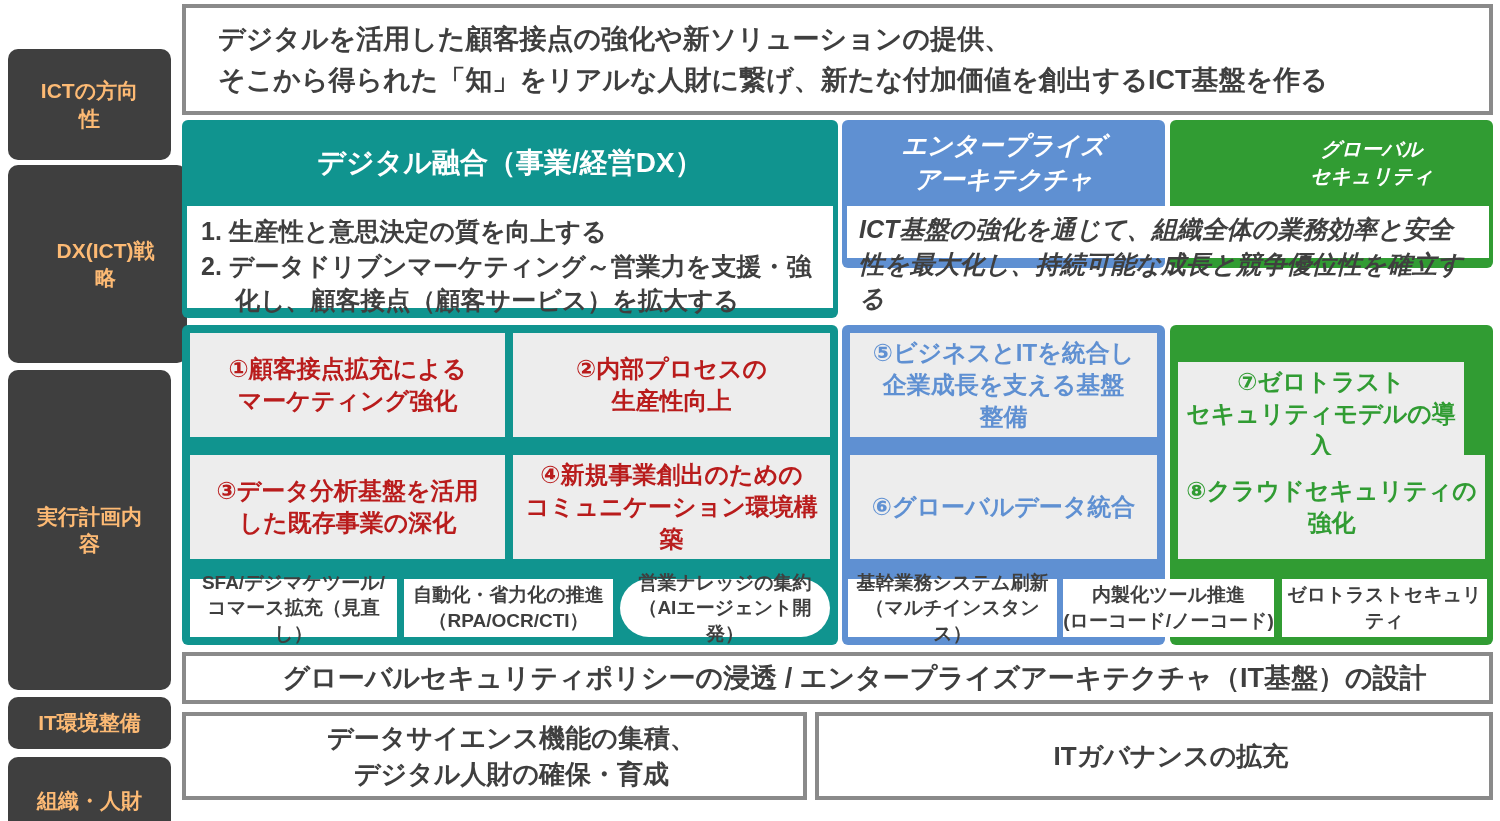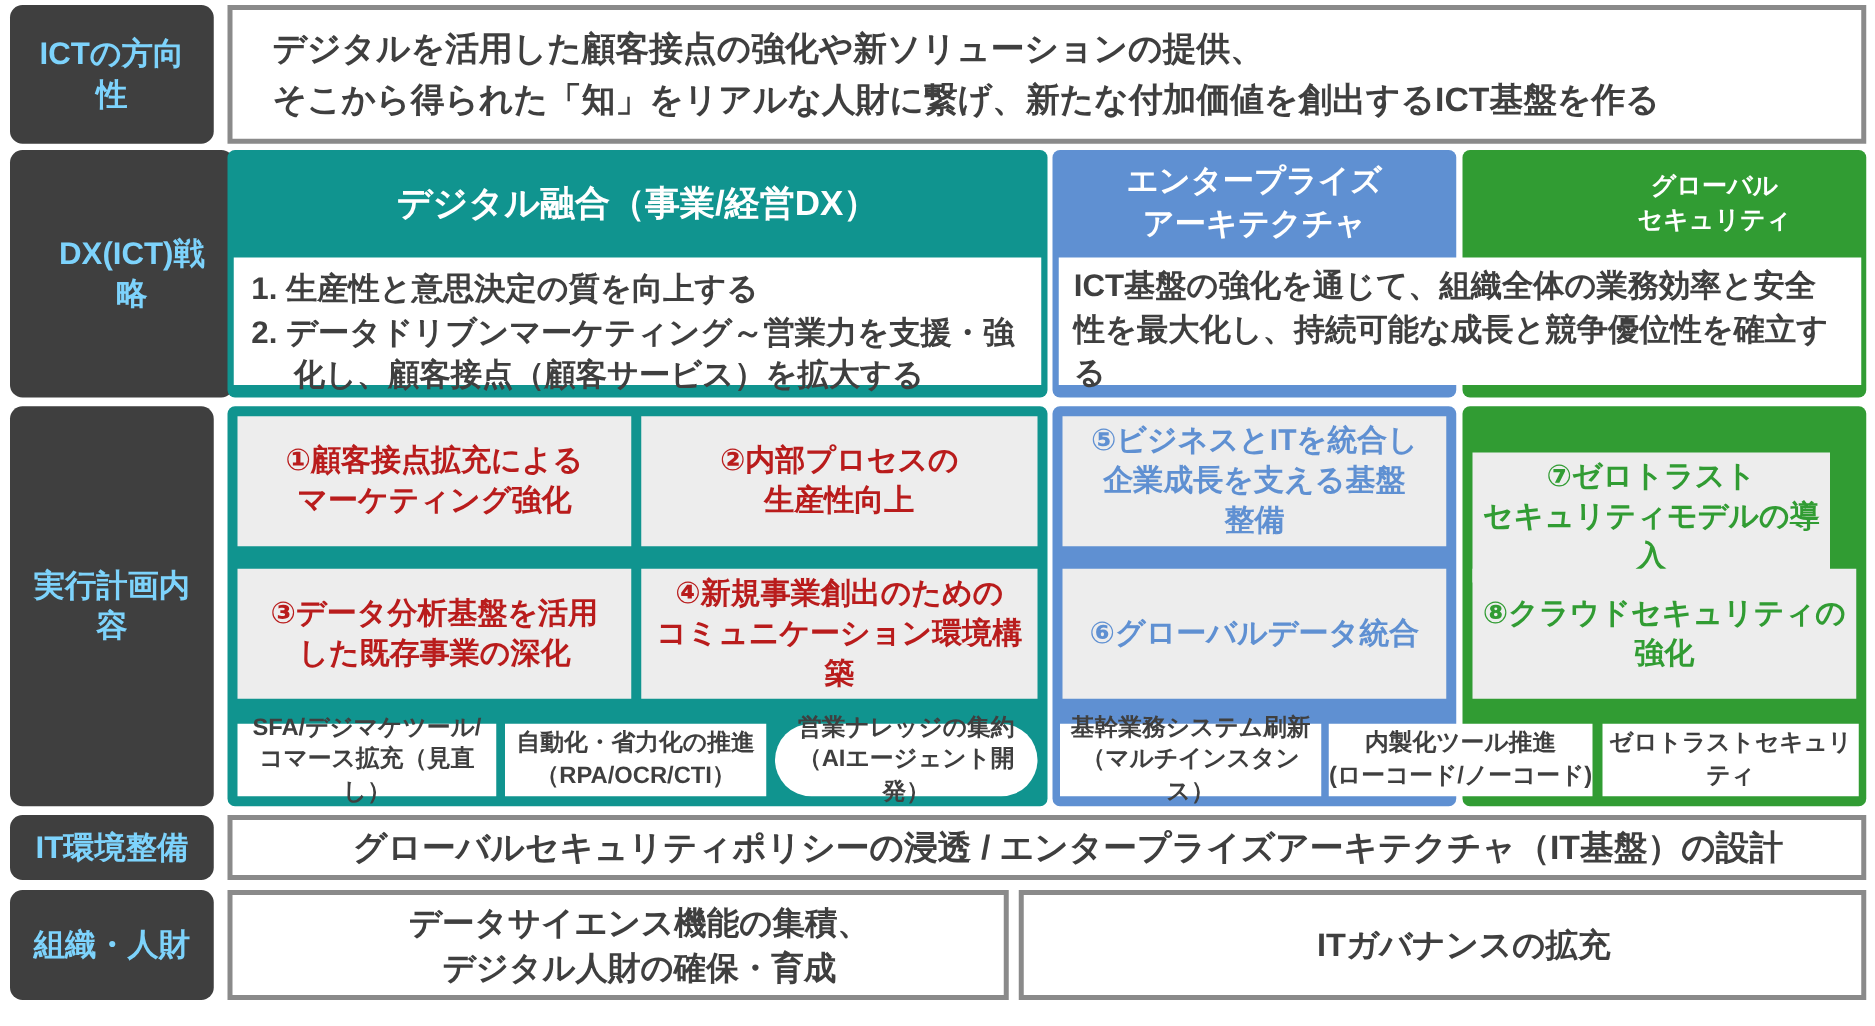--- a/index.html
+++ b/index.html
@@ -2,23 +2,23 @@
 <html><head>
 <meta charset="utf-8">
 <style>
   html,body{margin:0;padding:0;background:#ffffff;}
   .canvas{
     position:relative;width:1500px;height:821px;background:#ffffff;
     font-family:"Liberation Sans","DejaVu Sans",sans-serif;
     font-weight:700;color:#3F3F3F;overflow:hidden;
   }
   .side-label{
-    position:absolute;left:8px;width:163px;background:#3F3F3F;color:#7dd3fc;
+    position:absolute;left:8px;width:163px;background:#3F3F3F;color:#fdba74;
     border-radius:10px;display:flex;align-items:center;justify-content:center;
-    text-align:center;white-space:pre-line;font-size:25px;line-height:1.3;
+    text-align:center;white-space:pre-line;font-size:21px;line-height:1.3;margin-top:45px;
   }
   .lbl1{top:4px;height:111px;}
   .lbl2{top:120px;height:198px;padding-left:16px;}
   .lbl3{top:325px;height:320px;}
   .lbl4{top:652px;height:52px;}
   .lbl5{top:712px;height:88px;}
 
   .white-box{
     position:absolute;background:#ffffff;border:4px solid #8A8A8A;
     display:flex;align-items:center;white-space:pre-line;box-sizing:border-box;padding-left:34px;
@@ -30,21 +30,21 @@
   .row5-left{left:182px;top:712px;width:625px;height:88px;justify-content:center;
         text-align:center;font-size:26px;line-height:1.4;}
   .row5-right{left:815px;top:712px;width:678px;height:88px;justify-content:center;
         text-align:center;font-size:26px;}
 
   .teal-container{position:absolute;left:182px;width:656px;background:#10948F;border-radius:6px;}
   .teal-r2{top:120px;height:198px;}
   .teal-r3{top:325px;height:320px;}
 
   .right-wrap{position:absolute;left:842px;width:651px;}
-  .wrap-r2{top:120px;height:198px;}
+  .wrap-r2{top:120px;height:148px;font-style:italic;}
   .wrap-r3{top:325px;height:320px;}
   .bg{position:absolute;top:0;bottom:0;width:323px;border-radius:6px;}
   .blue-bg{left:0;background:#5F90D2;}
   .green-bg{left:328px;background:#319C33;}
 
   .col-header{color:#ffffff;display:flex;align-items:center;justify-content:center;
     text-align:center;white-space:pre-line;}
   .teal-h{position:absolute;left:0;right:0;top:0;height:86px;font-size:28px;}
   .blue-h{position:absolute;left:0;width:323px;top:0;height:86px;font-size:25px;line-height:1.35;}
   .green-h{position:absolute;left:328px;width:323px;top:0;height:86px;font-size:20px;line-height:1.35;padding-left:40px;}

